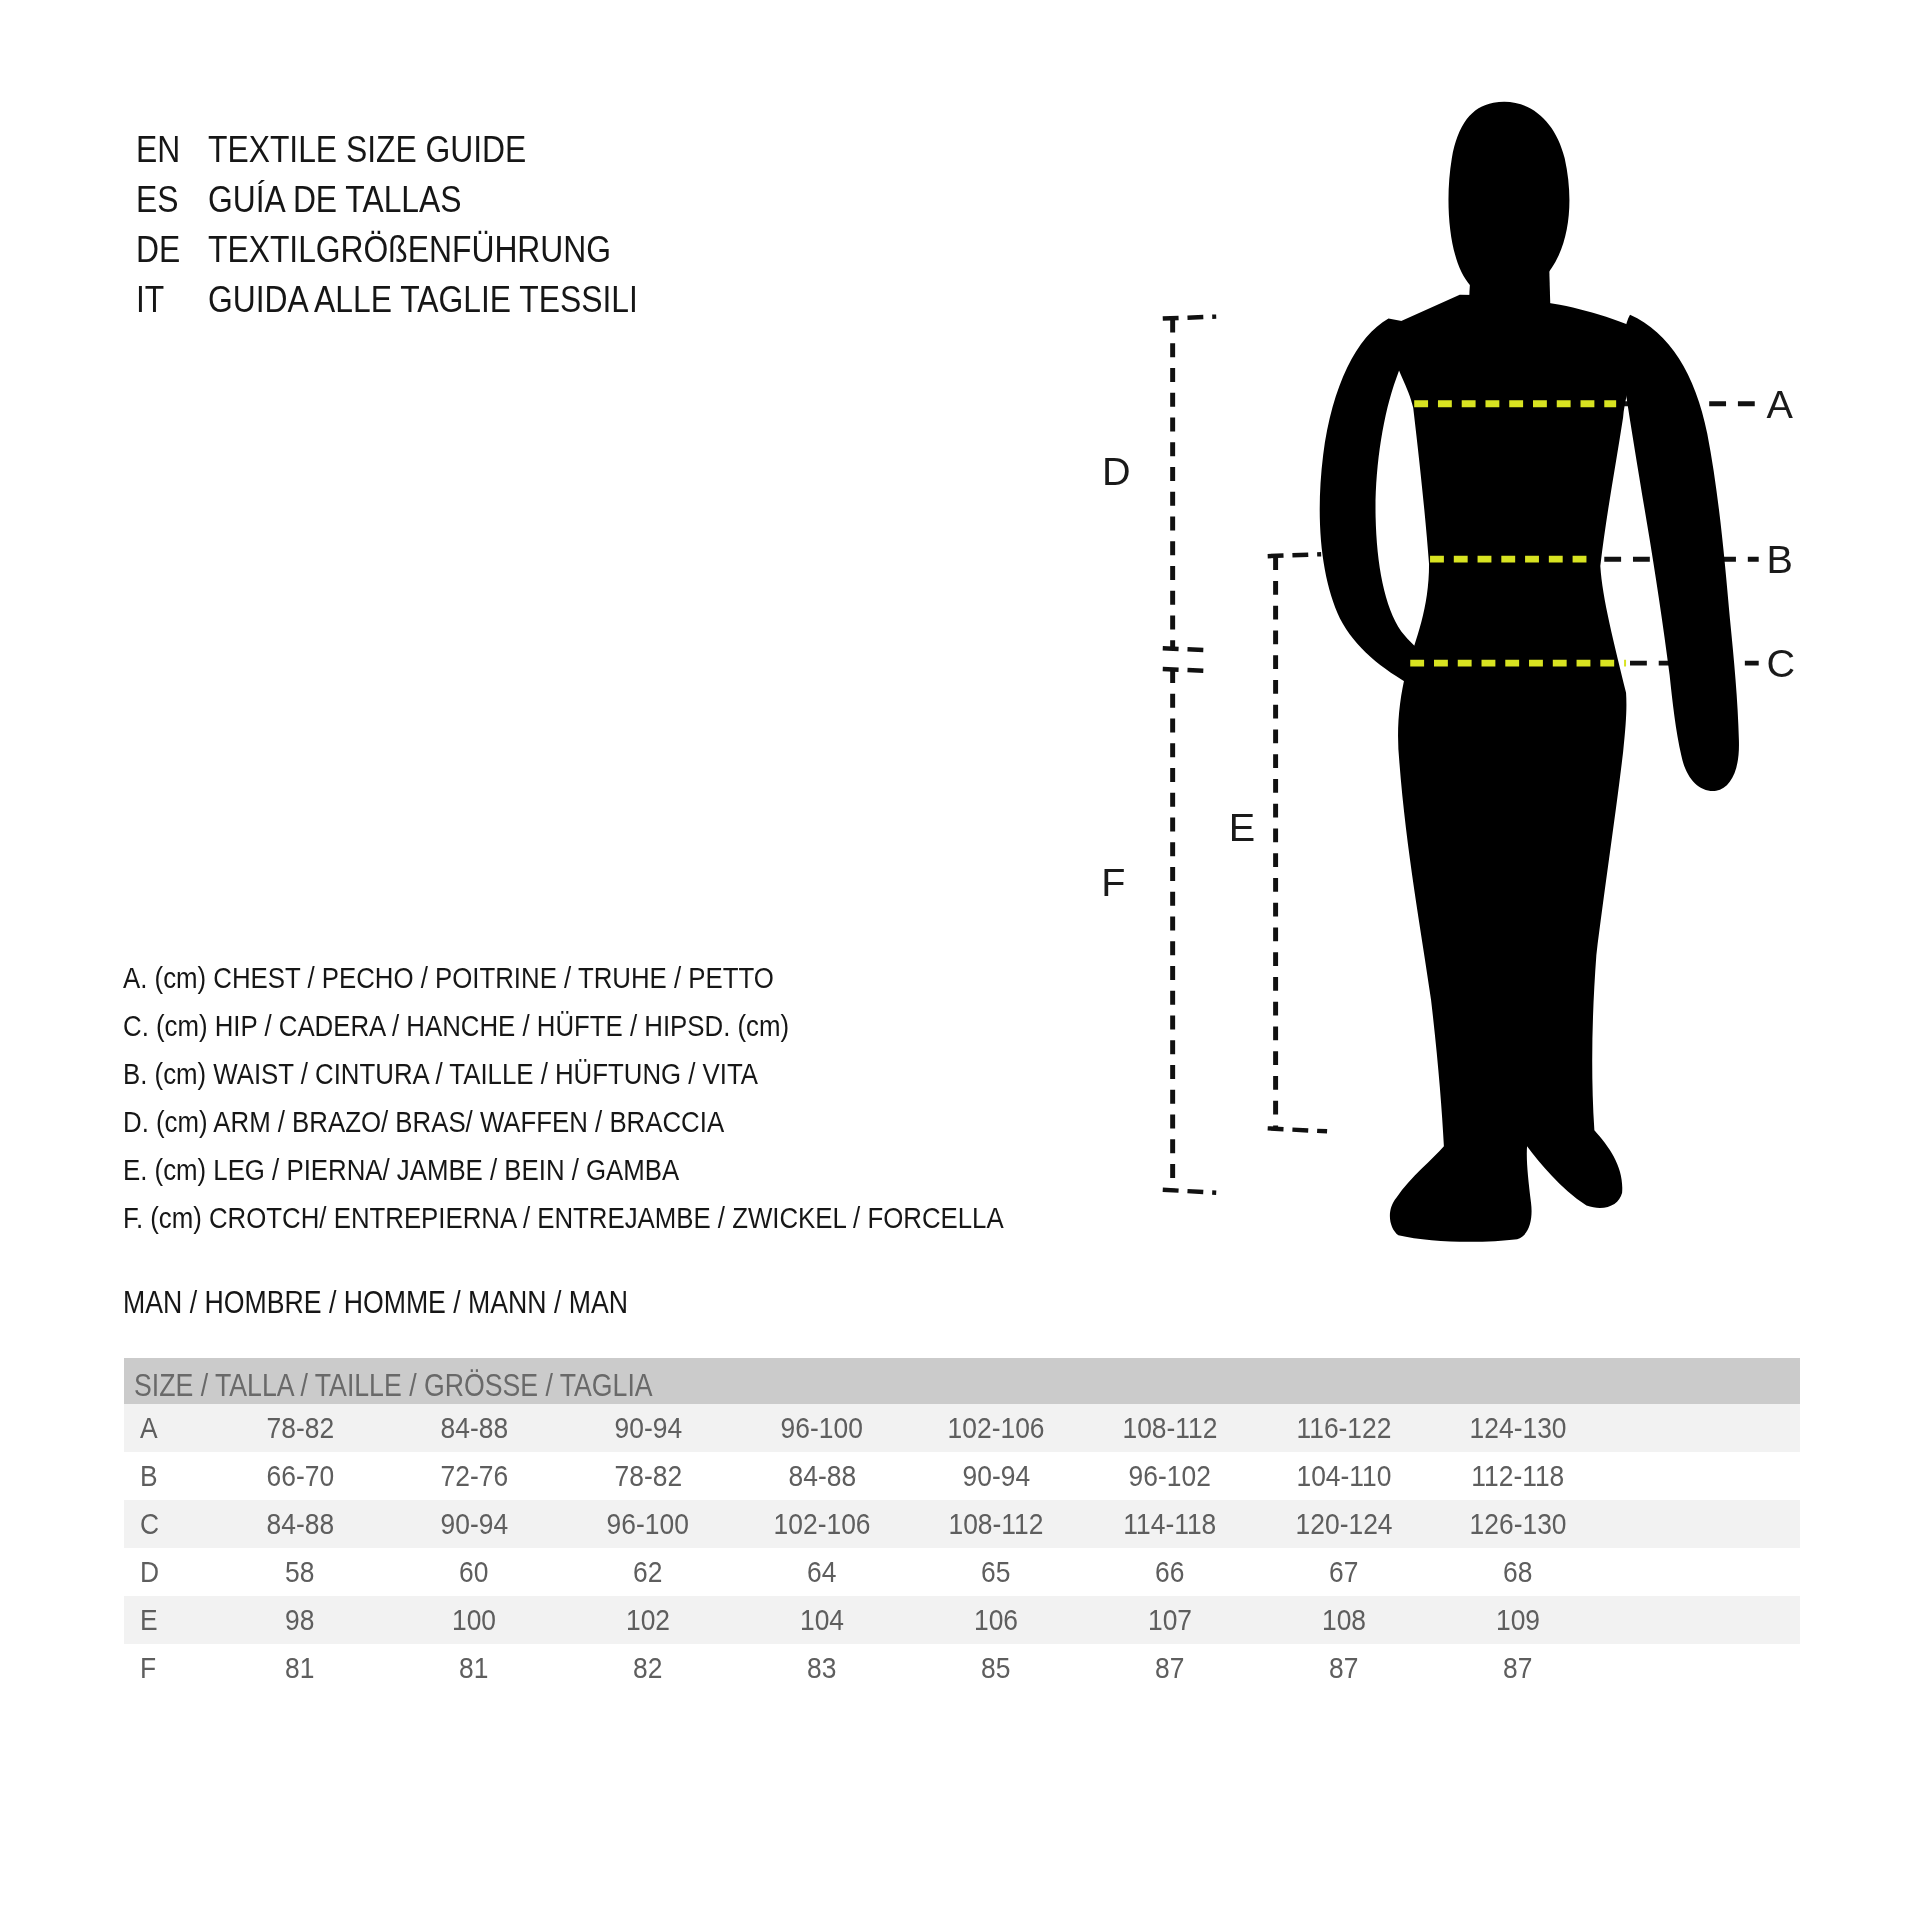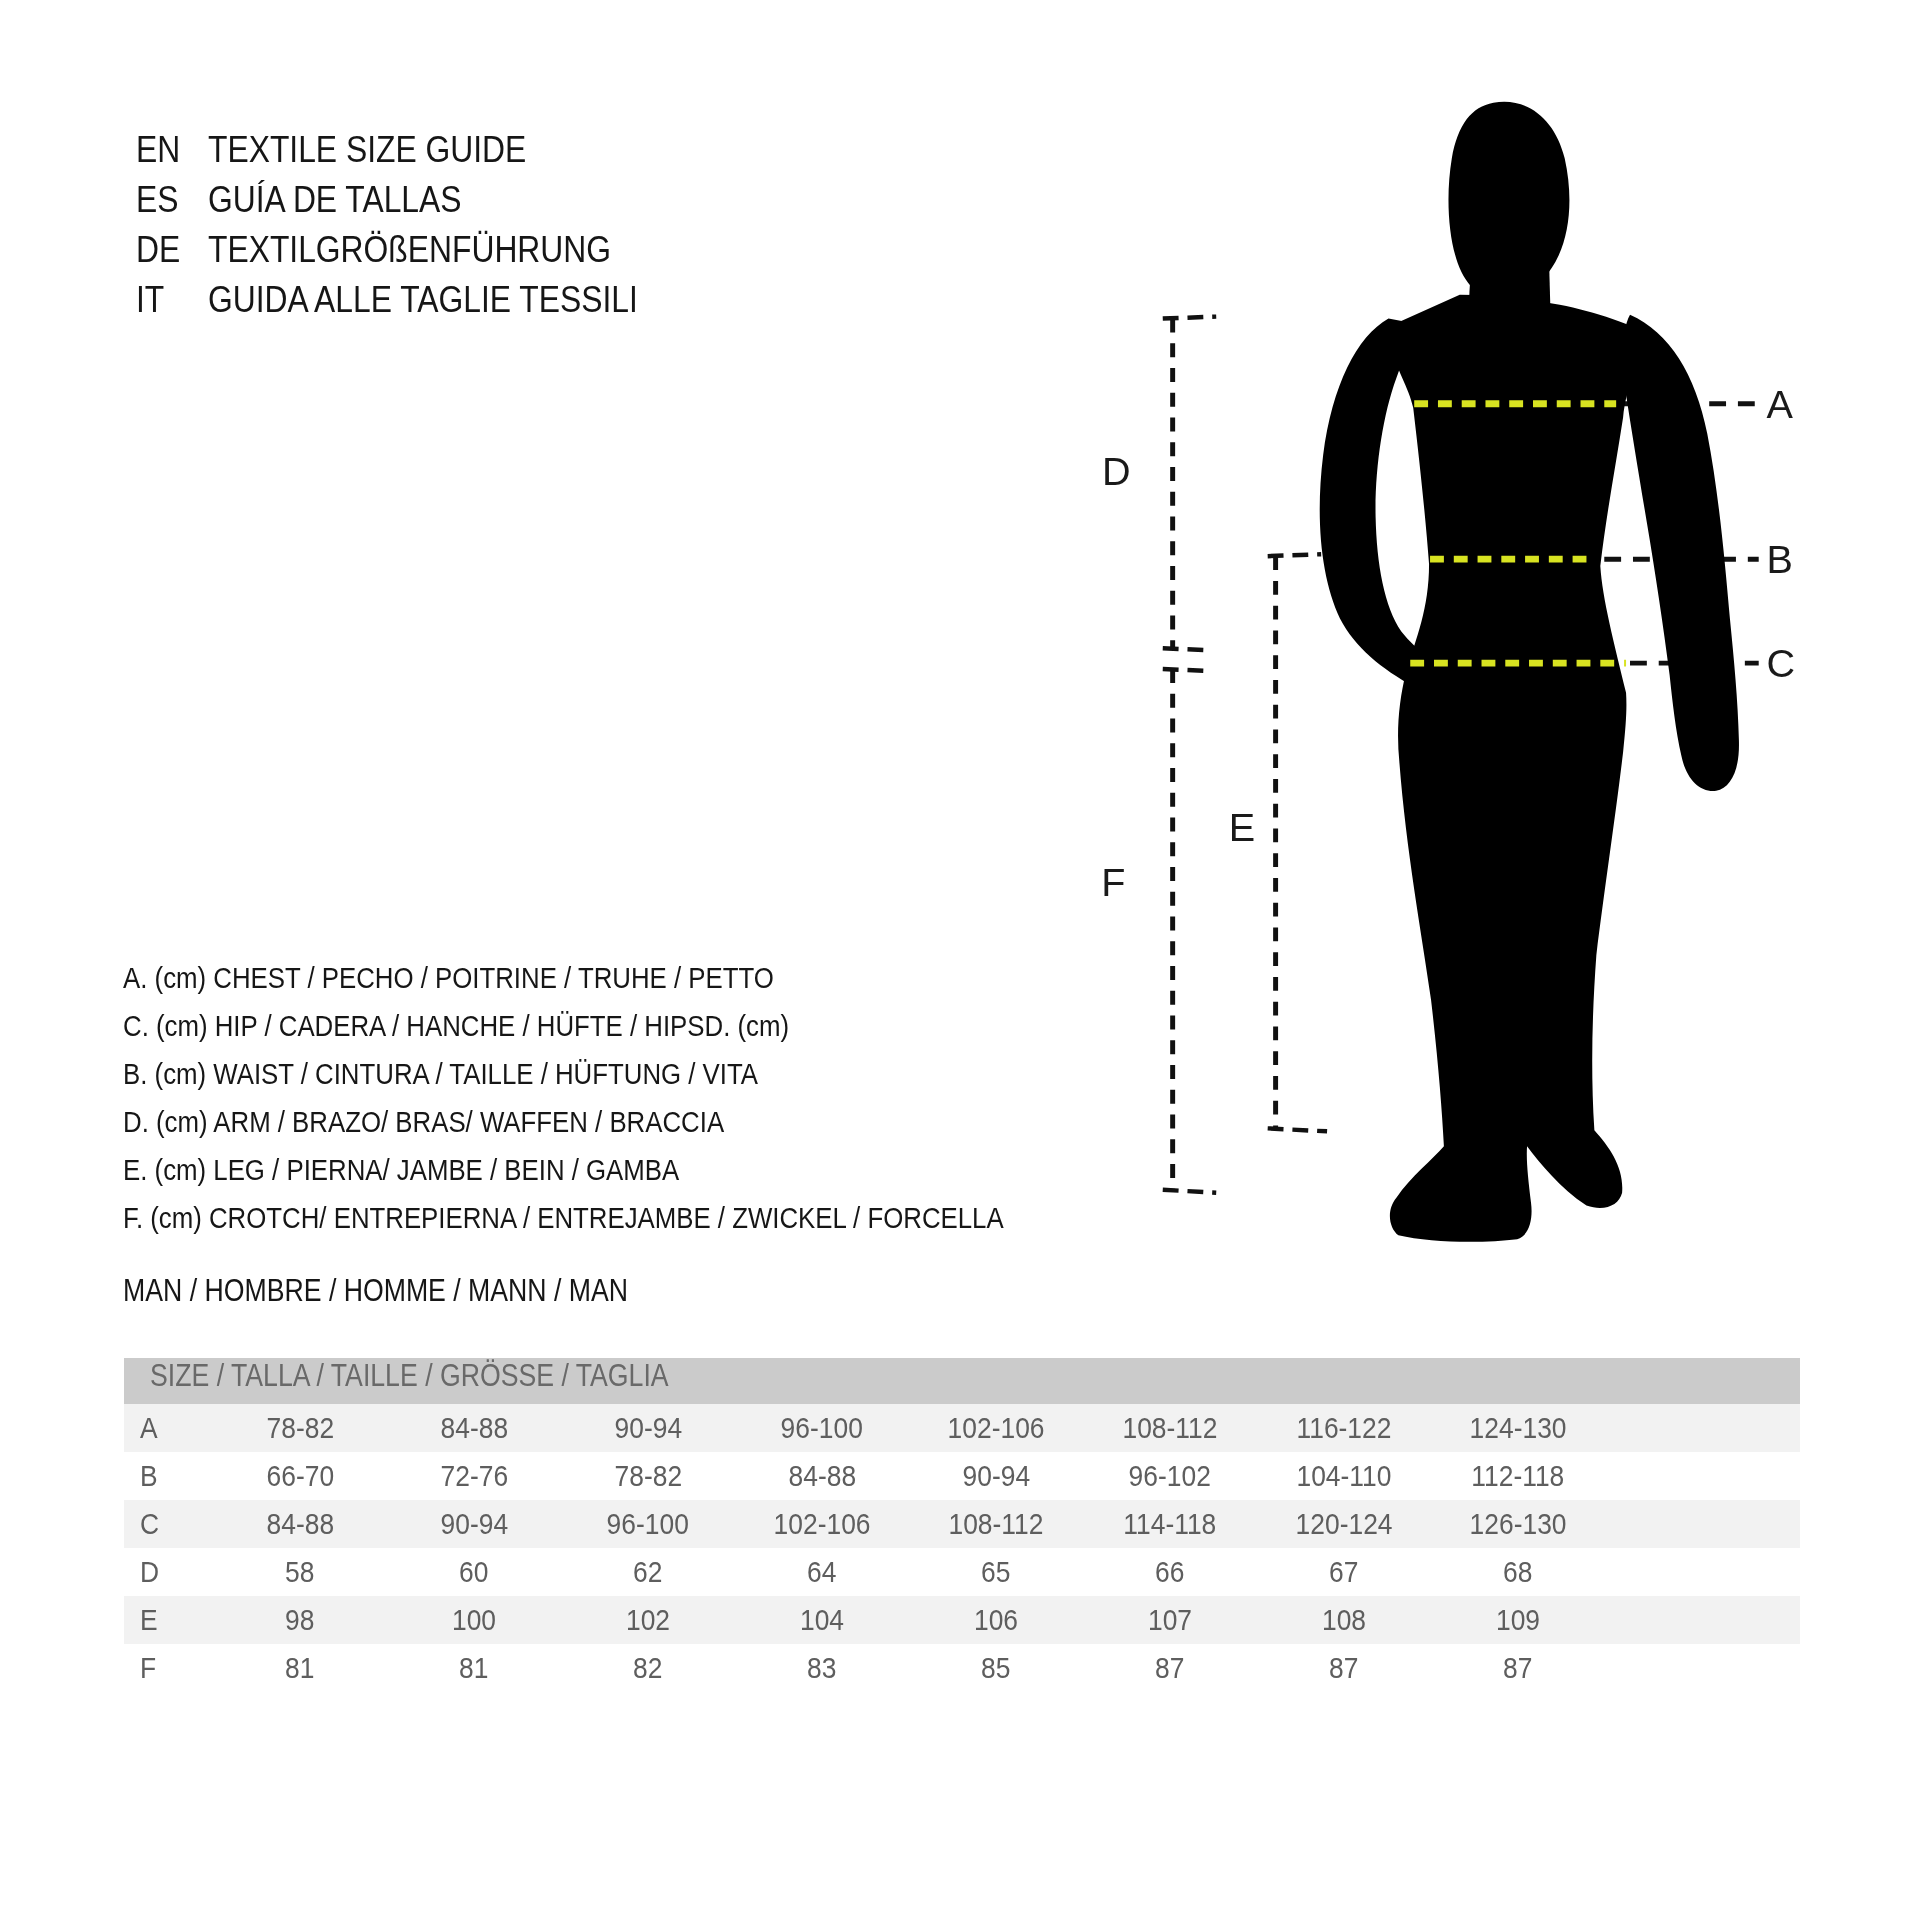--- a/index.html
+++ b/index.html
@@ -13,29 +13,29 @@
 
   
   .title-block{position:absolute;left:136px;top:121px}
   .title-row{height:50px;display:flex;align-items:flex-end;font-size:37px}
   .title-row .lang{width:72px;flex:none}
 
   
   .legend-block{position:absolute;left:123px;top:961px}
   .legend-line{height:48px;display:flex;align-items:flex-start;font-size:30px}
 
-  .man-line{position:absolute;left:123px;top:1273px;height:48px;display:flex;align-items:flex-start;font-size:31px}
+  .man-line{position:absolute;left:123px;top:1273px;height:48px;display:flex;align-items:flex-end;font-size:31px}
 
   
   .figure{position:absolute;left:1040px;top:59px}
   .fig-label{font-size:40px;fill:#1a1a1a}
 
   
   .size-table{position:absolute;left:124px;top:1358px;width:1676px;font-size:30px;color:#5e5e5e}
-  .band{height:46px;background:#cbcbcb;display:flex;align-items:flex-start;padding-left:26px;color:#696969;font-size:31px}
+  .band{height:46px;background:#cbcbcb;display:flex;align-items:flex-end;padding-left:10px;color:#696969;font-size:31px}
   .trow{display:grid;grid-template-columns:89px repeat(8,174px) 1fr;height:48px;align-items:center}
   .trow.alt{background:#f2f2f2}
   .cell{text-align:center}
   .rlabel{text-align:left;padding-left:16px}
 </style>
 </head>
 <body>
 
 <div class="title-block" id="title-block">
     <div class="title-row">

